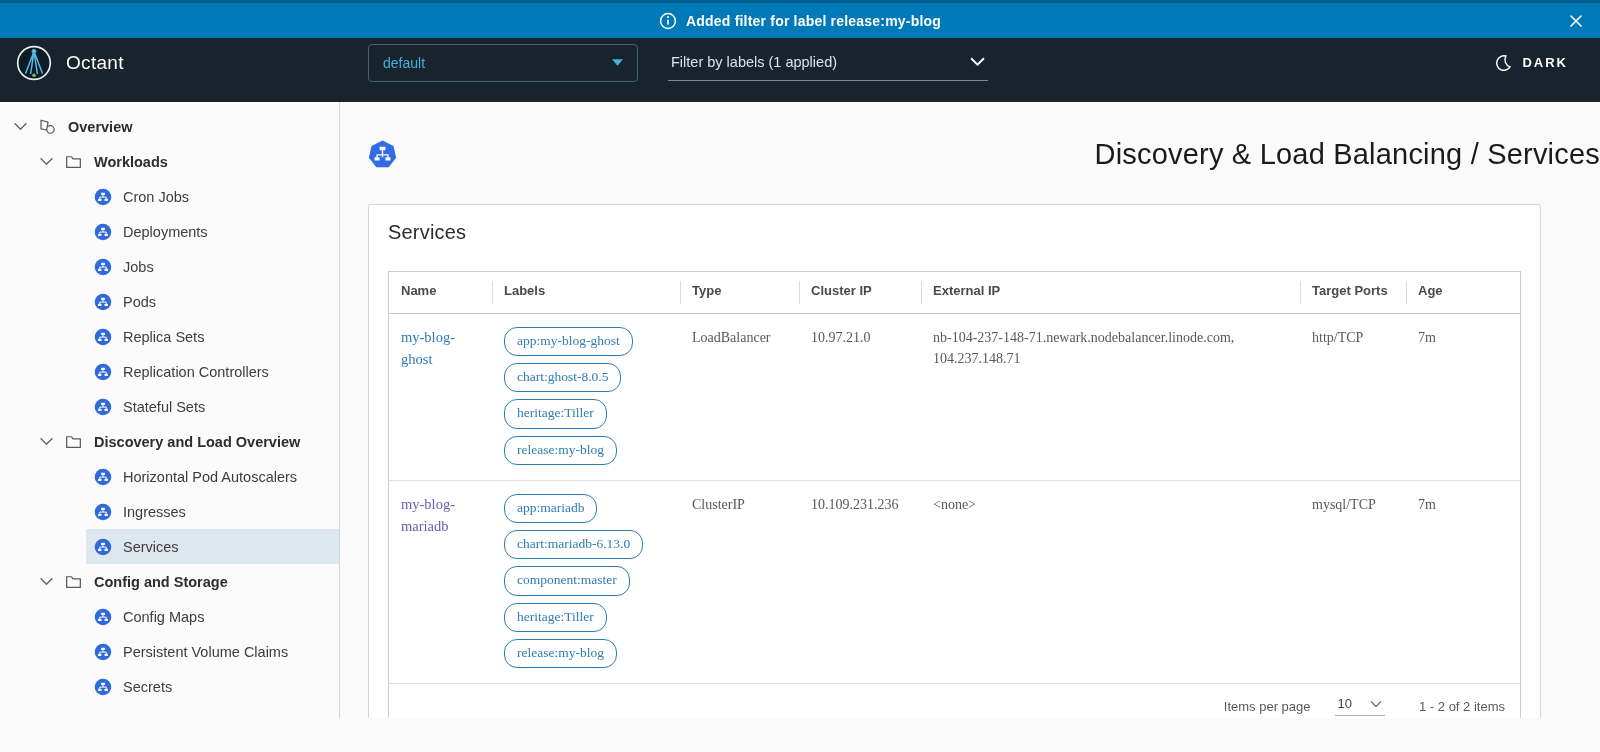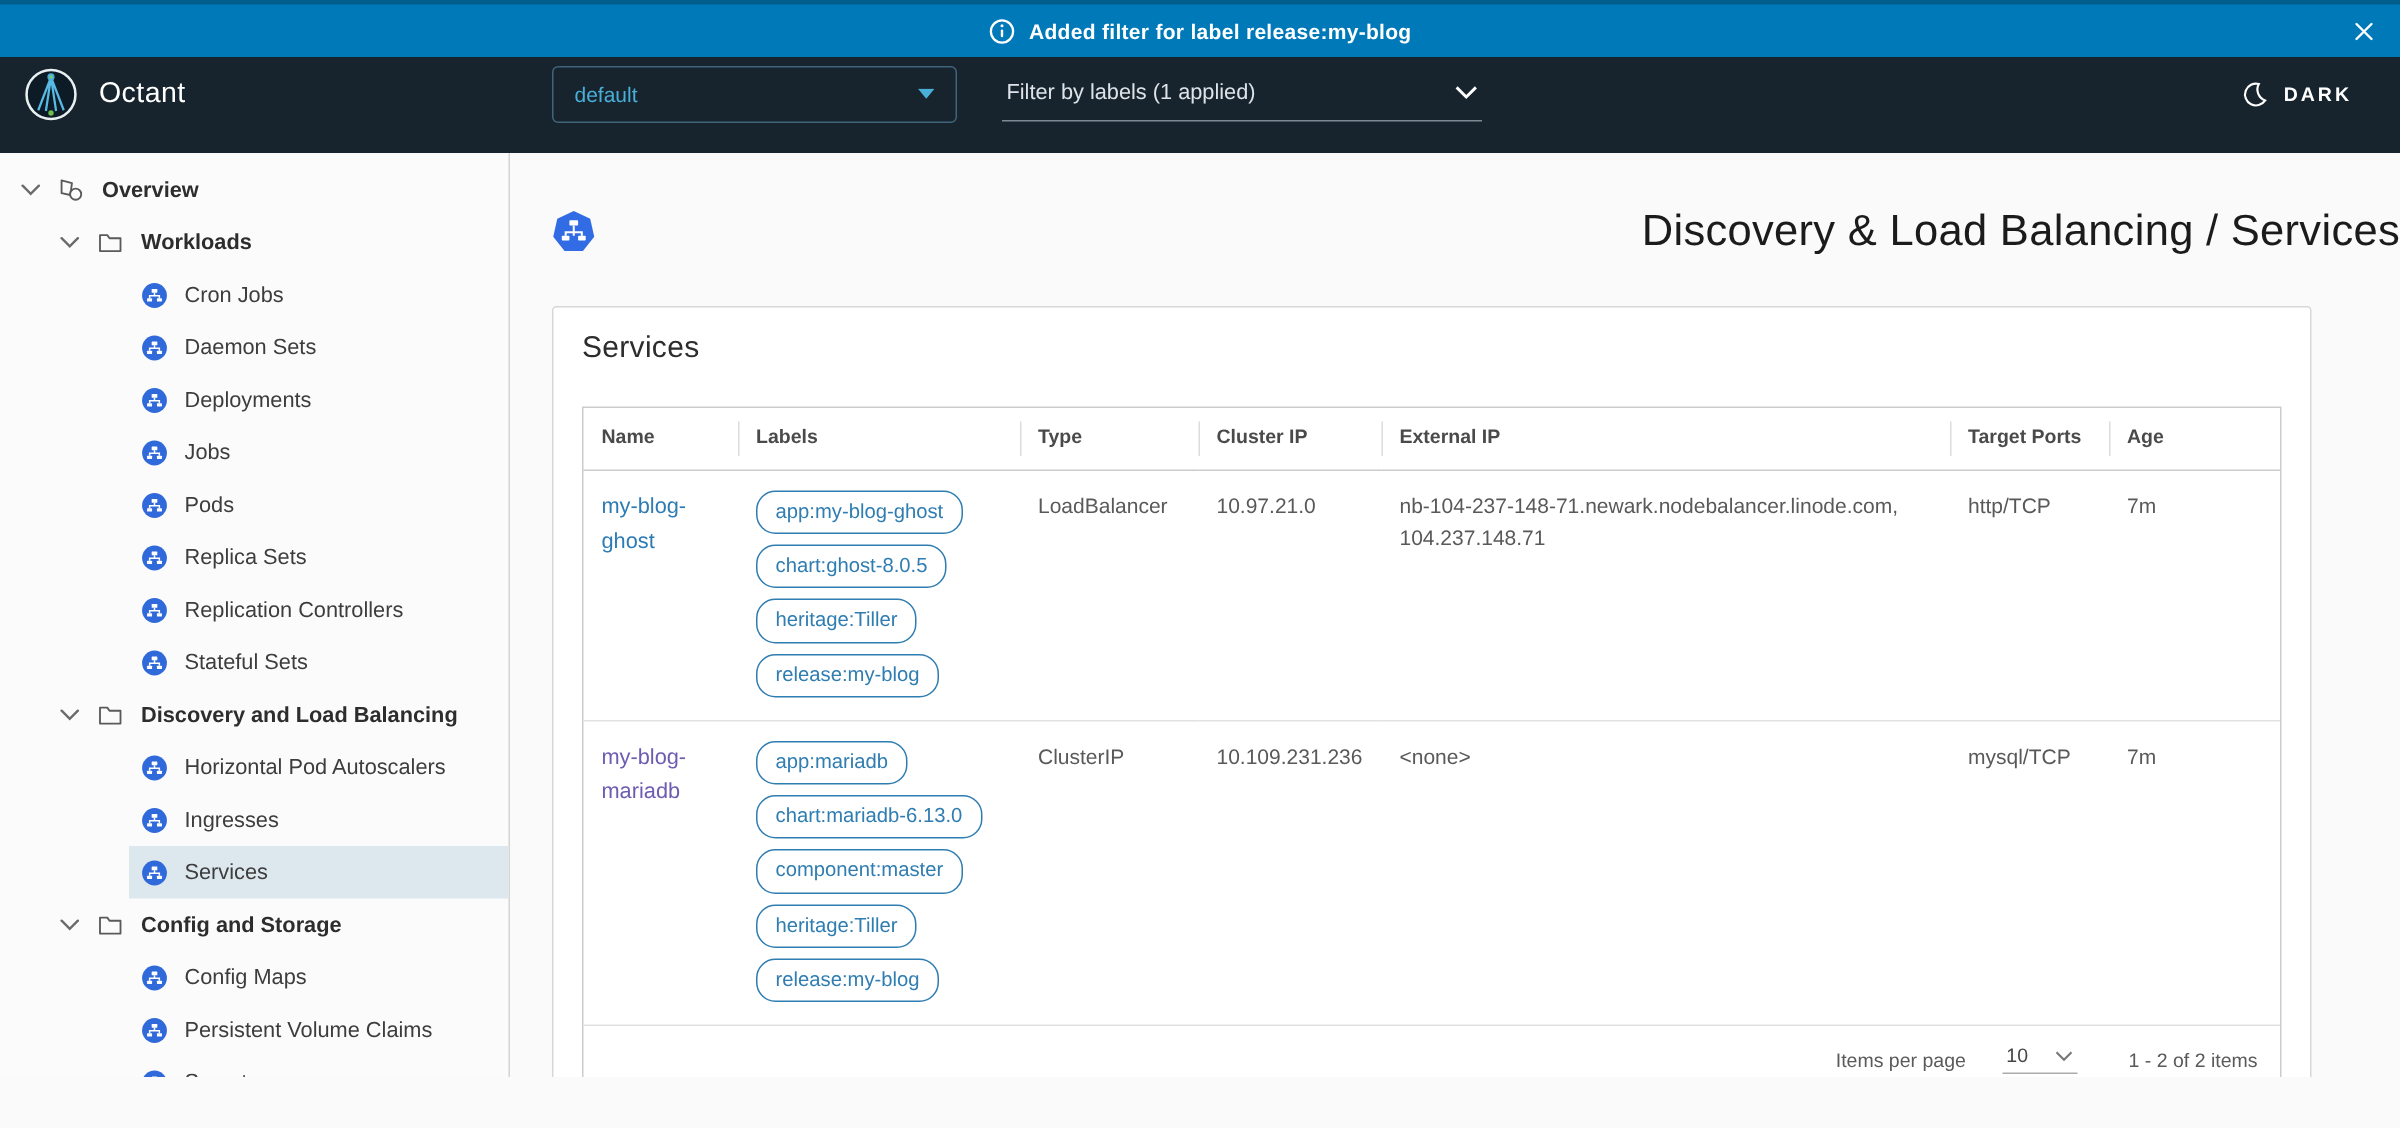--- a/index.html
+++ b/index.html
@@ -84,21 +84,21 @@
     text-align:left; padding:11px 12px 13px;
     font-size:13px; font-weight:700; color:#4a4a4a; line-height:1.3;
     border-bottom:1px solid #cccccc; vertical-align:top; position:relative;
   }
   th:not(:first-child)::before {
     content:""; position:absolute; left:0; top:9px; bottom:9px;
     width:1px; background:#dcdcdc;
   }
   td {
     padding:13px 12px; font-size:14px; color:#595959;
-    vertical-align:top; line-height:1.5; word-wrap:break-word;
+    vertical-align:top; line-height:1.5; word-wrap:break-word;font-family:Liberation Serif, serif;
   }
   tbody tr + tr td { border-top:1px solid #e1e1e1; }
   a.name-link { color:var(--link,#2e7bb5); text-decoration:none; font-size:14.5px; }
   a.name-link.visited { color:var(--visited-link,#6e5cb3); }
   .chip {
     display:block; width:max-content; max-width:100%;
     border:1px solid var(--chip,#2f7db1); color:var(--chip,#2f7db1);
     background:#fff; border-radius:13px;
     padding:3px 12px 4px; font-size:13.5px; margin:0 0 7px;
   }
@@ -220,34 +220,20 @@
           <svg width="18" height="18" viewBox="0 0 20 20">
             <circle cx="10" cy="10" r="9.2" fill="#3069d9"></circle>
             <g fill="#fff">
               <rect x="7.9" y="5.2" width="4.2" height="2.7" rx="0.4"></rect>
               <rect x="4.5" y="12" width="3.7" height="2.5" rx="0.4"></rect>
               <rect x="11.8" y="12" width="3.7" height="2.5" rx="0.4"></rect>
             </g>
             <path d="M10 7.9v2.2M6.4 12v-1.9h7.2V12" stroke="#fff" stroke-width="1.1" fill="none"></path>
           </svg>
         </span>
-        <span class="nav-label">Daemon Sets</span>
-      </div>
-      <div class="nav-row leaf">
-        <span class="nico">
-          <svg width="18" height="18" viewBox="0 0 20 20">
-            <circle cx="10" cy="10" r="9.2" fill="#3069d9"></circle>
-            <g fill="#fff">
-              <rect x="7.9" y="5.2" width="4.2" height="2.7" rx="0.4"></rect>
-              <rect x="4.5" y="12" width="3.7" height="2.5" rx="0.4"></rect>
-              <rect x="11.8" y="12" width="3.7" height="2.5" rx="0.4"></rect>
-            </g>
-            <path d="M10 7.9v2.2M6.4 12v-1.9h7.2V12" stroke="#fff" stroke-width="1.1" fill="none"></path>
-          </svg>
-        </span>
         <span class="nav-label">Deployments</span>
       </div>
       <div class="nav-row leaf">
         <span class="nico">
           <svg width="18" height="18" viewBox="0 0 20 20">
             <circle cx="10" cy="10" r="9.2" fill="#3069d9"></circle>
             <g fill="#fff">
               <rect x="7.9" y="5.2" width="4.2" height="2.7" rx="0.4"></rect>
               <rect x="4.5" y="12" width="3.7" height="2.5" rx="0.4"></rect>
               <rect x="11.8" y="12" width="3.7" height="2.5" rx="0.4"></rect>
@@ -317,21 +303,21 @@
         <span class="tw">
           <svg width="13" height="9" viewBox="0 0 12 8">
             <path d="M1 1.5l5 5 5-5" stroke="#6b6b6b" stroke-width="1.5" fill="none" stroke-linecap="round"></path>
           </svg>
         </span>
         <span class="nico">
           <svg width="19" height="19" viewBox="0 0 20 20">
             <path d="M2.8 16.2V5h5.1l1.6 2.2h7.7v9z" fill="none" stroke="#5a5a5a" stroke-width="1.3" stroke-linejoin="round"></path>
           </svg>
         </span>
-        <span class="nav-label">Discovery and Load Balancing</span>
+        <span class="nav-label">Discovery and Load Overview</span>
       </div>
       <div class="nav-row leaf">
         <span class="nico">
           <svg width="18" height="18" viewBox="0 0 20 20">
             <circle cx="10" cy="10" r="9.2" fill="#3069d9"></circle>
             <g fill="#fff">
               <rect x="7.9" y="5.2" width="4.2" height="2.7" rx="0.4"></rect>
               <rect x="4.5" y="12" width="3.7" height="2.5" rx="0.4"></rect>
               <rect x="11.8" y="12" width="3.7" height="2.5" rx="0.4"></rect>
             </g>

